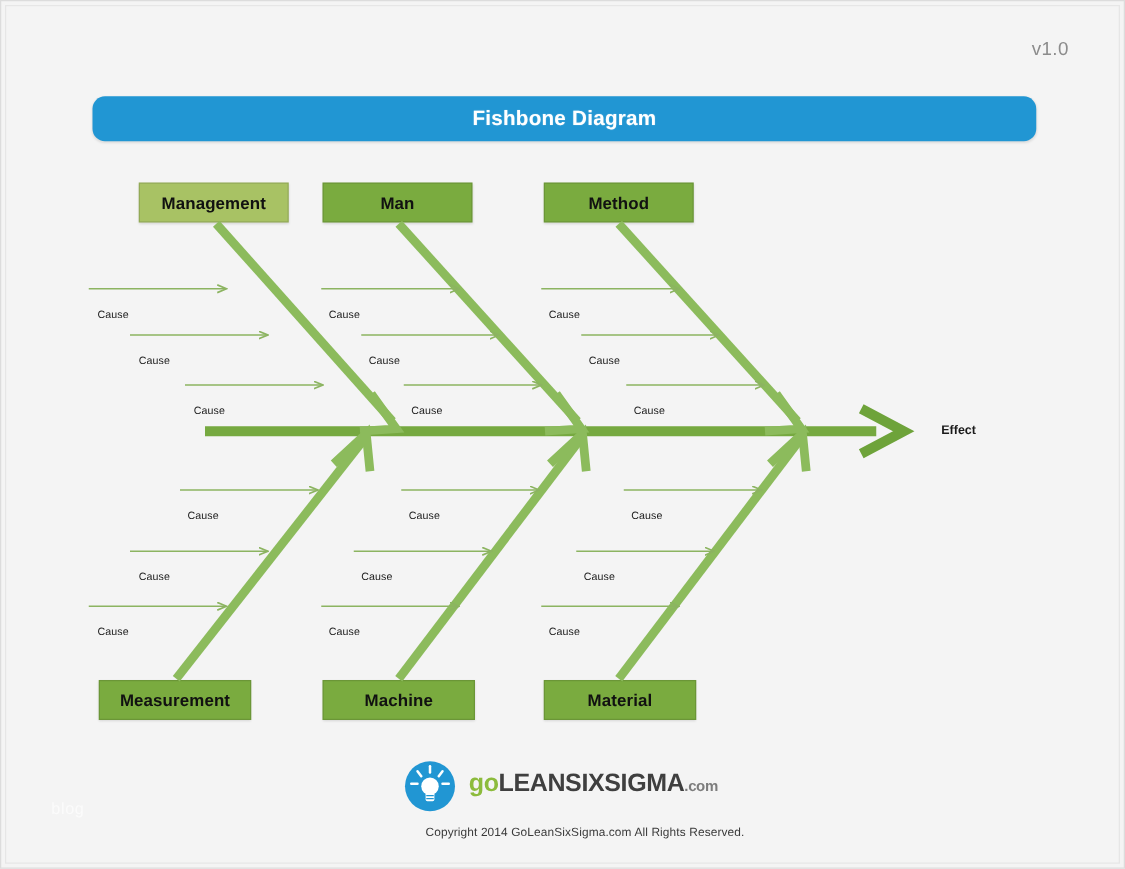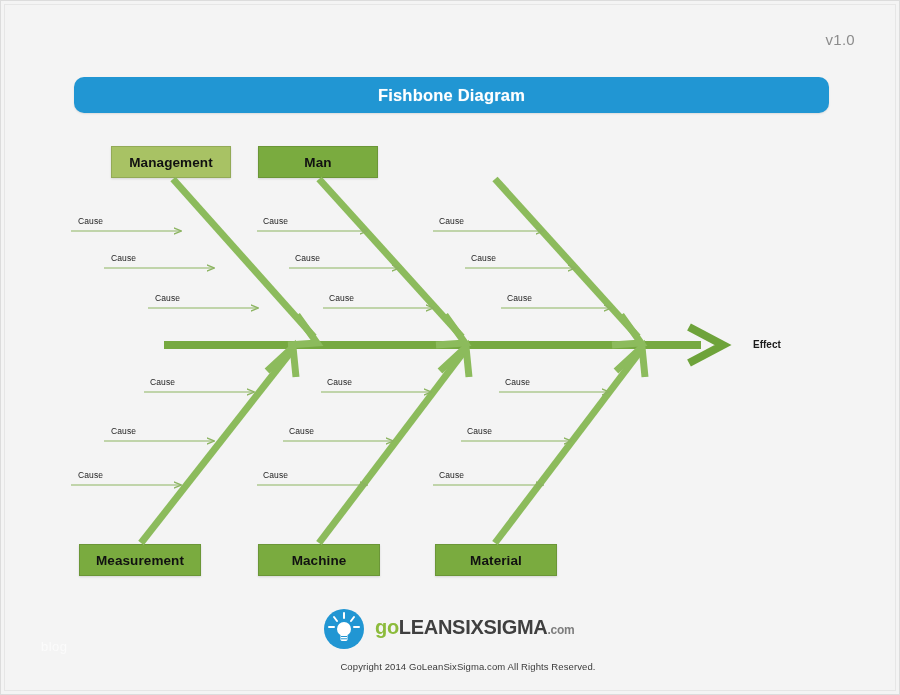--- a/index.html
+++ b/index.html
@@ -84,20 +84,21 @@
     font-size: 10px;
     font-weight: bold;
     color: #1a1a1a;
   }
   .cause-label {
     position: absolute;
     font-size: 8.5px;
     color: #1c1c1c;
     white-space: nowrap;
     letter-spacing: 0.1px;
+    margin-top: 30px;
   }
   #skeleton {
     position: absolute;
     left: 0; top: 0;
     width: 900px;
     height: 695px;
   }
   .logo-wrap {
     position: absolute;
     left: 322px;
@@ -143,20 +144,21 @@
 
   <div class="version">v1.0</div>
   <div class="watermark">blog</div>
 
   <div class="title-bar">
     <div class="title-text">Fishbone Diagram</div>
   </div>
 
   <div class="cat-box" id="box-top-0" style="left:110px; top:145px; width:120px; background:#a8c264;">Management</div>
   <div class="cat-box" id="box-top-1" style="left:257px; top:145px; width:120px; background:#7aab3f;">Man</div>
+  <div class="cat-box" id="box-top-2" style="left:434px; top:145px; width:120px; background:#7aab3f;">Method</div>
 
   <div class="cat-box" id="box-bot-0" style="left:78px; top:543px; width:122px; background:#7aab3f;">Measurement</div>
   <div class="cat-box" id="box-bot-1" style="left:257px; top:543px; width:122px; background:#7aab3f;">Machine</div>
   <div class="cat-box" id="box-bot-2" style="left:434px; top:543px; width:122px; background:#7aab3f;">Material</div>
 
   <div class="effect-label">Effect</div>
 
   <svg id="skeleton" viewBox="0 0 900 695">
     <defs>
       <marker id="causeArrow" markerWidth="7" markerHeight="7" refX="6" refY="3" orient="auto">

